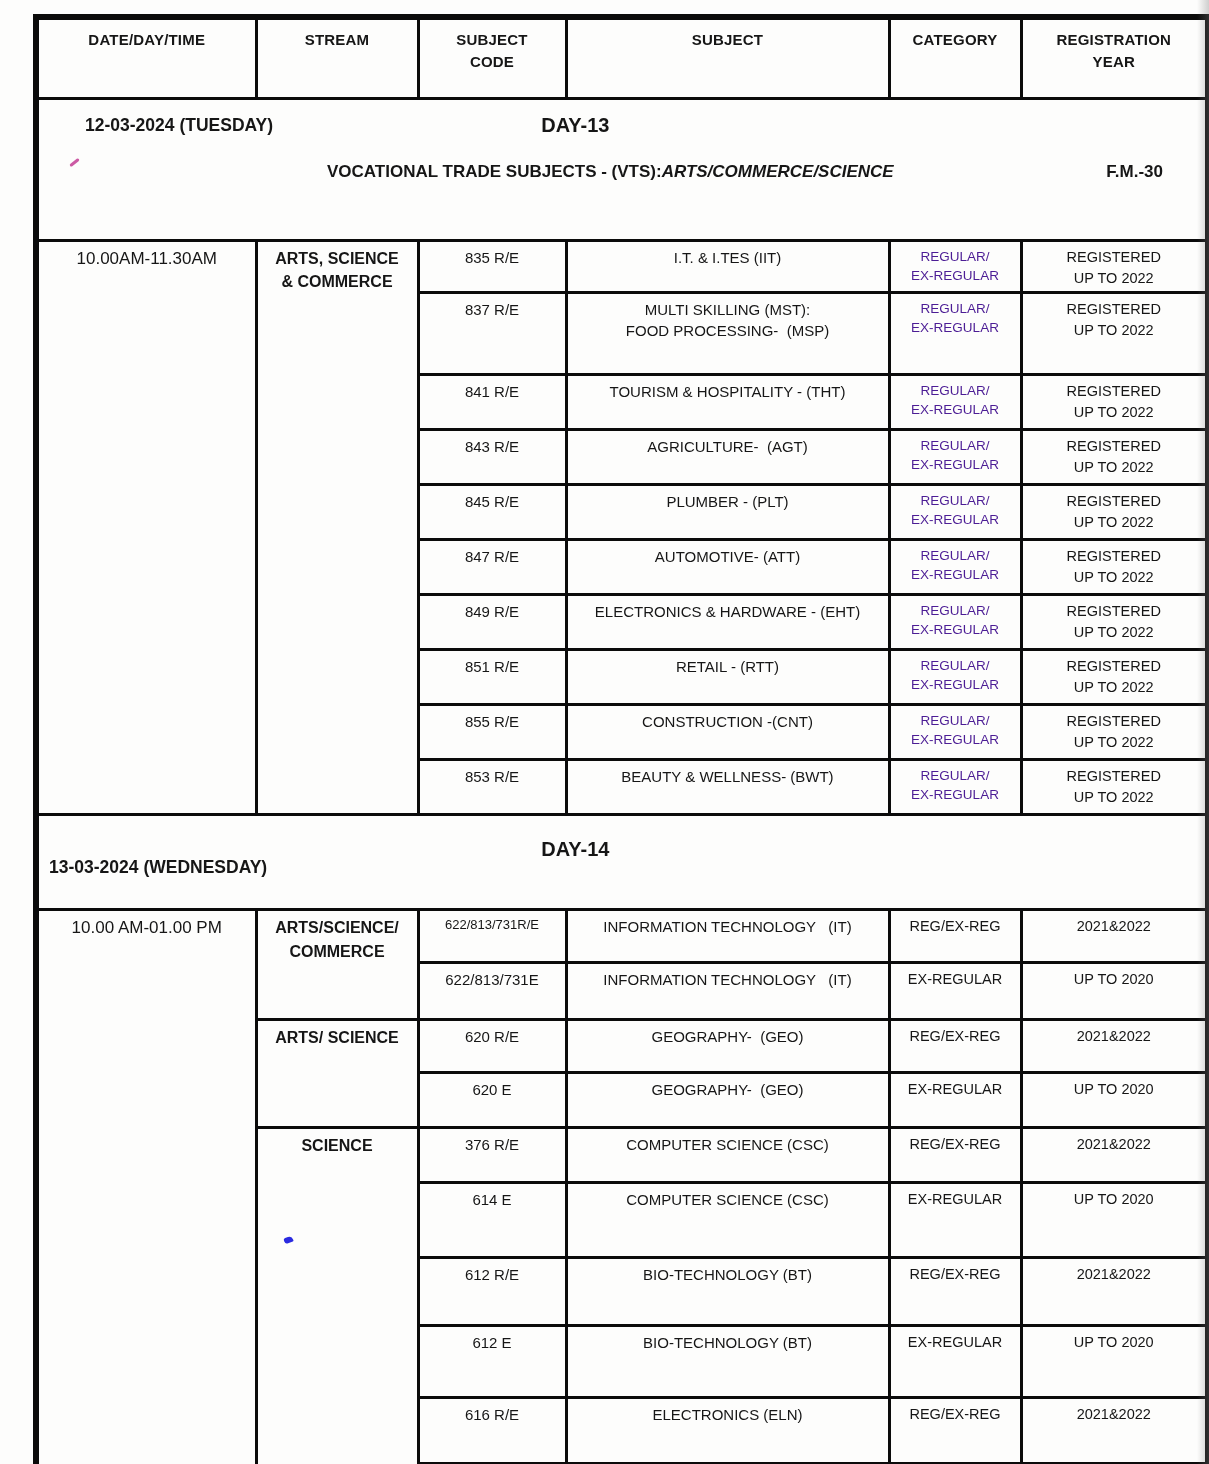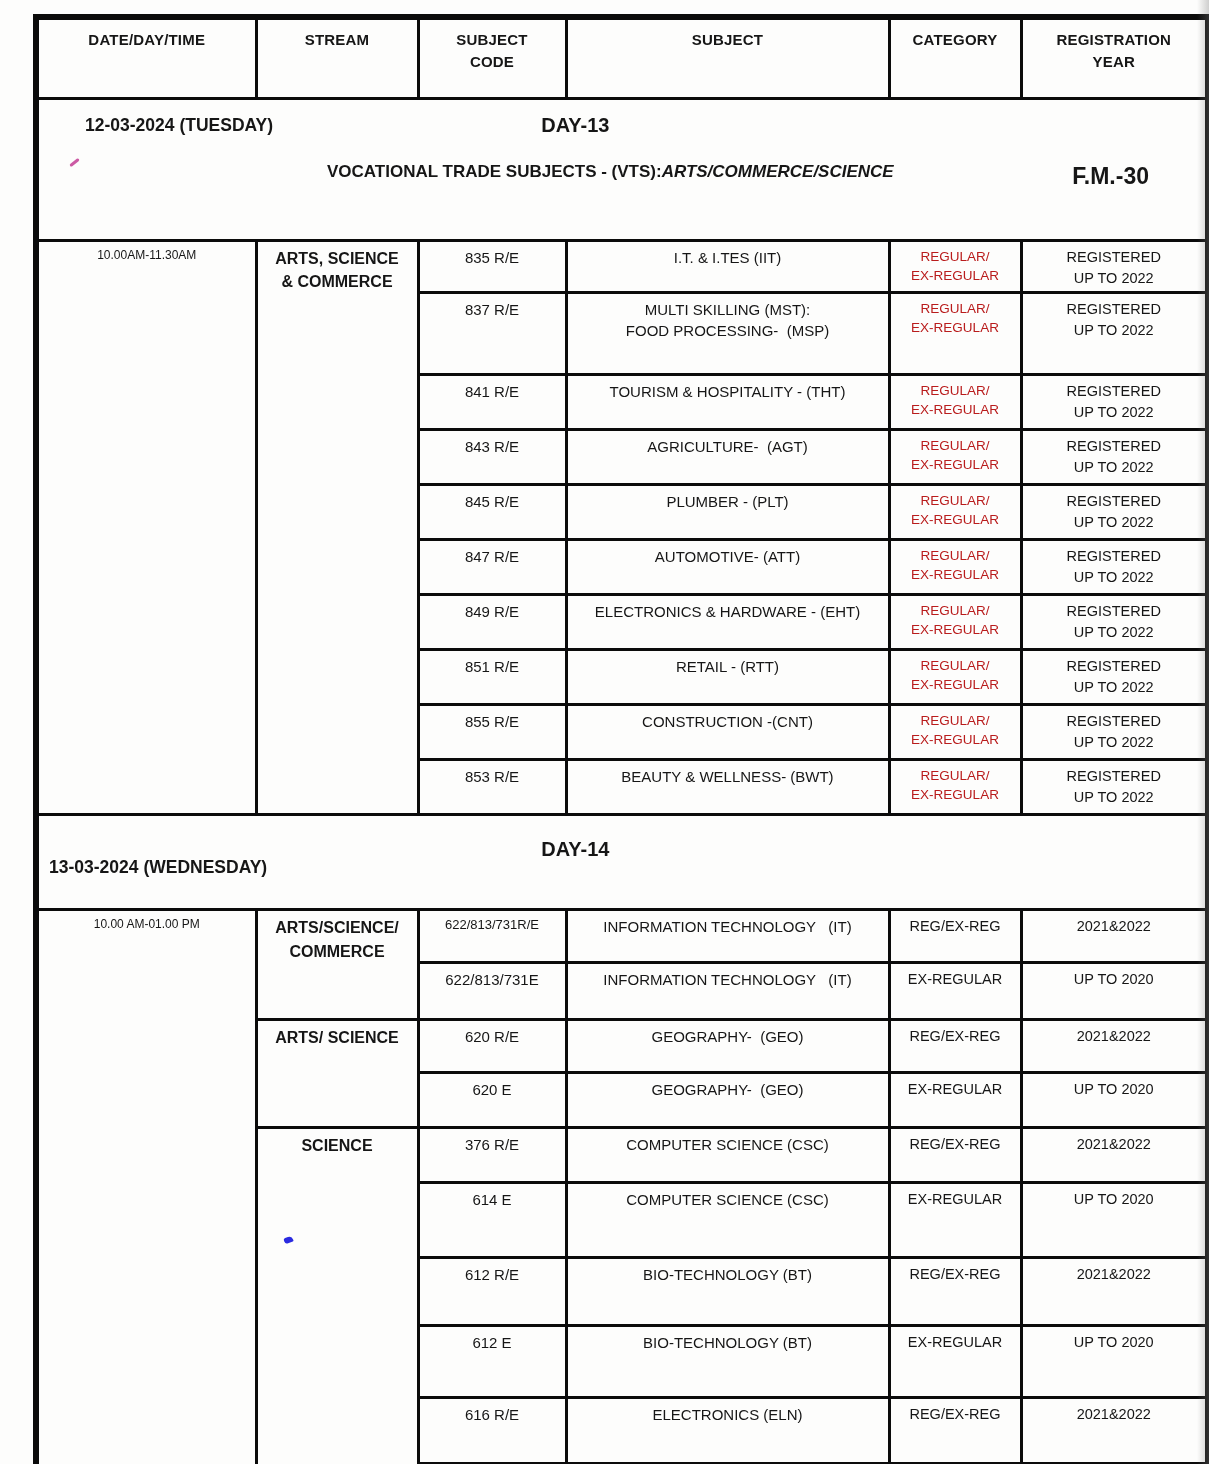--- a/index.html
+++ b/index.html
@@ -18,39 +18,39 @@
     border:6px solid #0b0b0b;
   }
   .tt th,.tt td{
     border:3px solid #0b0b0b;
     text-align:center;vertical-align:top;
     padding:5px 4px 0 4px;
     white-space:pre-wrap;line-height:1.45;
     overflow:hidden;
   }
   .tt th{font-size:15px;font-weight:700;letter-spacing:.2px;padding-top:9px;}
-  .c-time{vertical-align:middle;font-size:12px;padding-top:0;margin-top:12px;}
+  .c-time{vertical-align:middle;font-size:17px;padding-top:0;margin-top:12px;}
   .c-stream{vertical-align:middle;font-size:16px;font-weight:700;padding-top:0;}
   .c-code{font-size:15px;}
   .c-code-sm{font-size:13px;padding-top:7px;}
   .c-subj{font-size:15px;}
-  .c-cat13{font-size:13.5px;color:#b91c1c;}
+  .c-cat13{font-size:13.5px;color:#4c1d95;}
   .c-cat14{font-size:14.5px;}
   .c-year13{font-size:14.5px;}
   .c-year14{font-size:14.5px;}
   
   td.band{position:relative;padding:0;text-align:left;vertical-align:top;}
   .band-date{position:absolute;left:10px;font-size:17.5px;font-weight:700;white-space:nowrap;}
   .band-day{position:absolute;left:46%;transform:translateX(-50%);font-size:20px;font-weight:700;white-space:nowrap;}
   .b13-date{top:13px;margin-left:36px;}
   .b13-day{top:11px;}
   .b13-sub{position:absolute;top:60px;left:49%;transform:translateX(-50%);
     font-size:17px;font-weight:700;white-space:nowrap;}
   .b13-sub i{font-style:italic;}
-  .b13-fm{position:absolute;top:60px;right:56px;font-size:23px;font-weight:700;white-space:nowrap;}
+  .b13-fm{position:absolute;top:60px;right:42px;font-size:17px;font-weight:700;white-space:nowrap;}
   .b14-date{top:10px;margin-top:29px;}
   .b14-day{top:19px;text-align:center;}
   
   .pen-pink{position:absolute;left:69px;top:161px;width:11px;height:3px;border-radius:2px;
     transform:rotate(-38deg);}
   .pen-blue{position:absolute;left:284px;top:1237px;width:9px;height:6px;border-radius:2px 4px 1px 3px;
     transform:rotate(-20deg);}
 </style>
 </head>
 <body>

